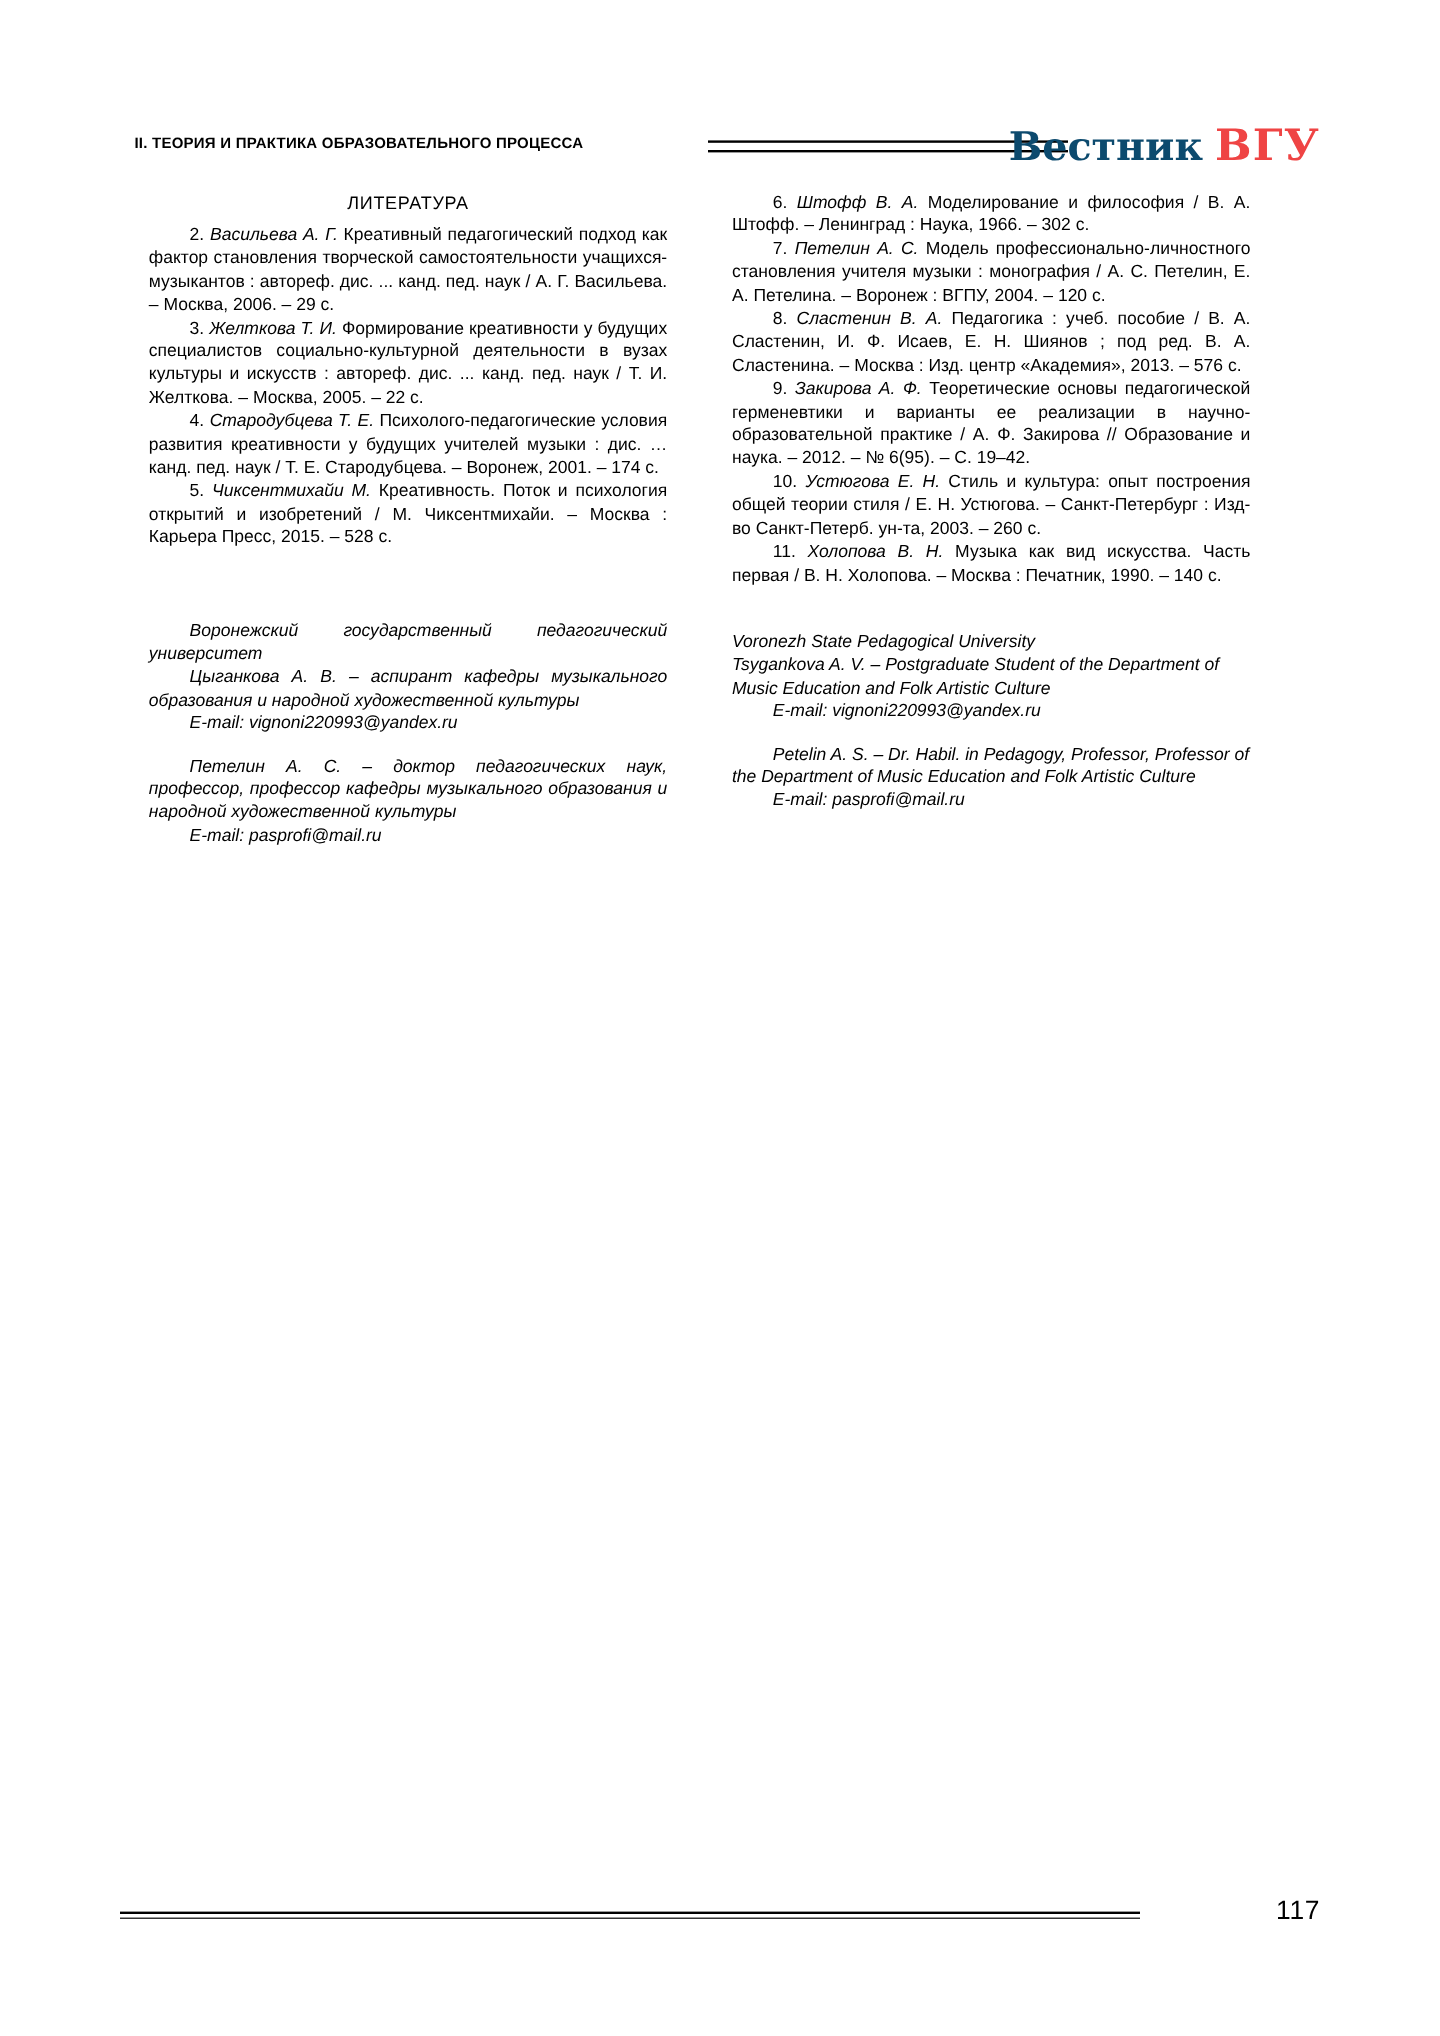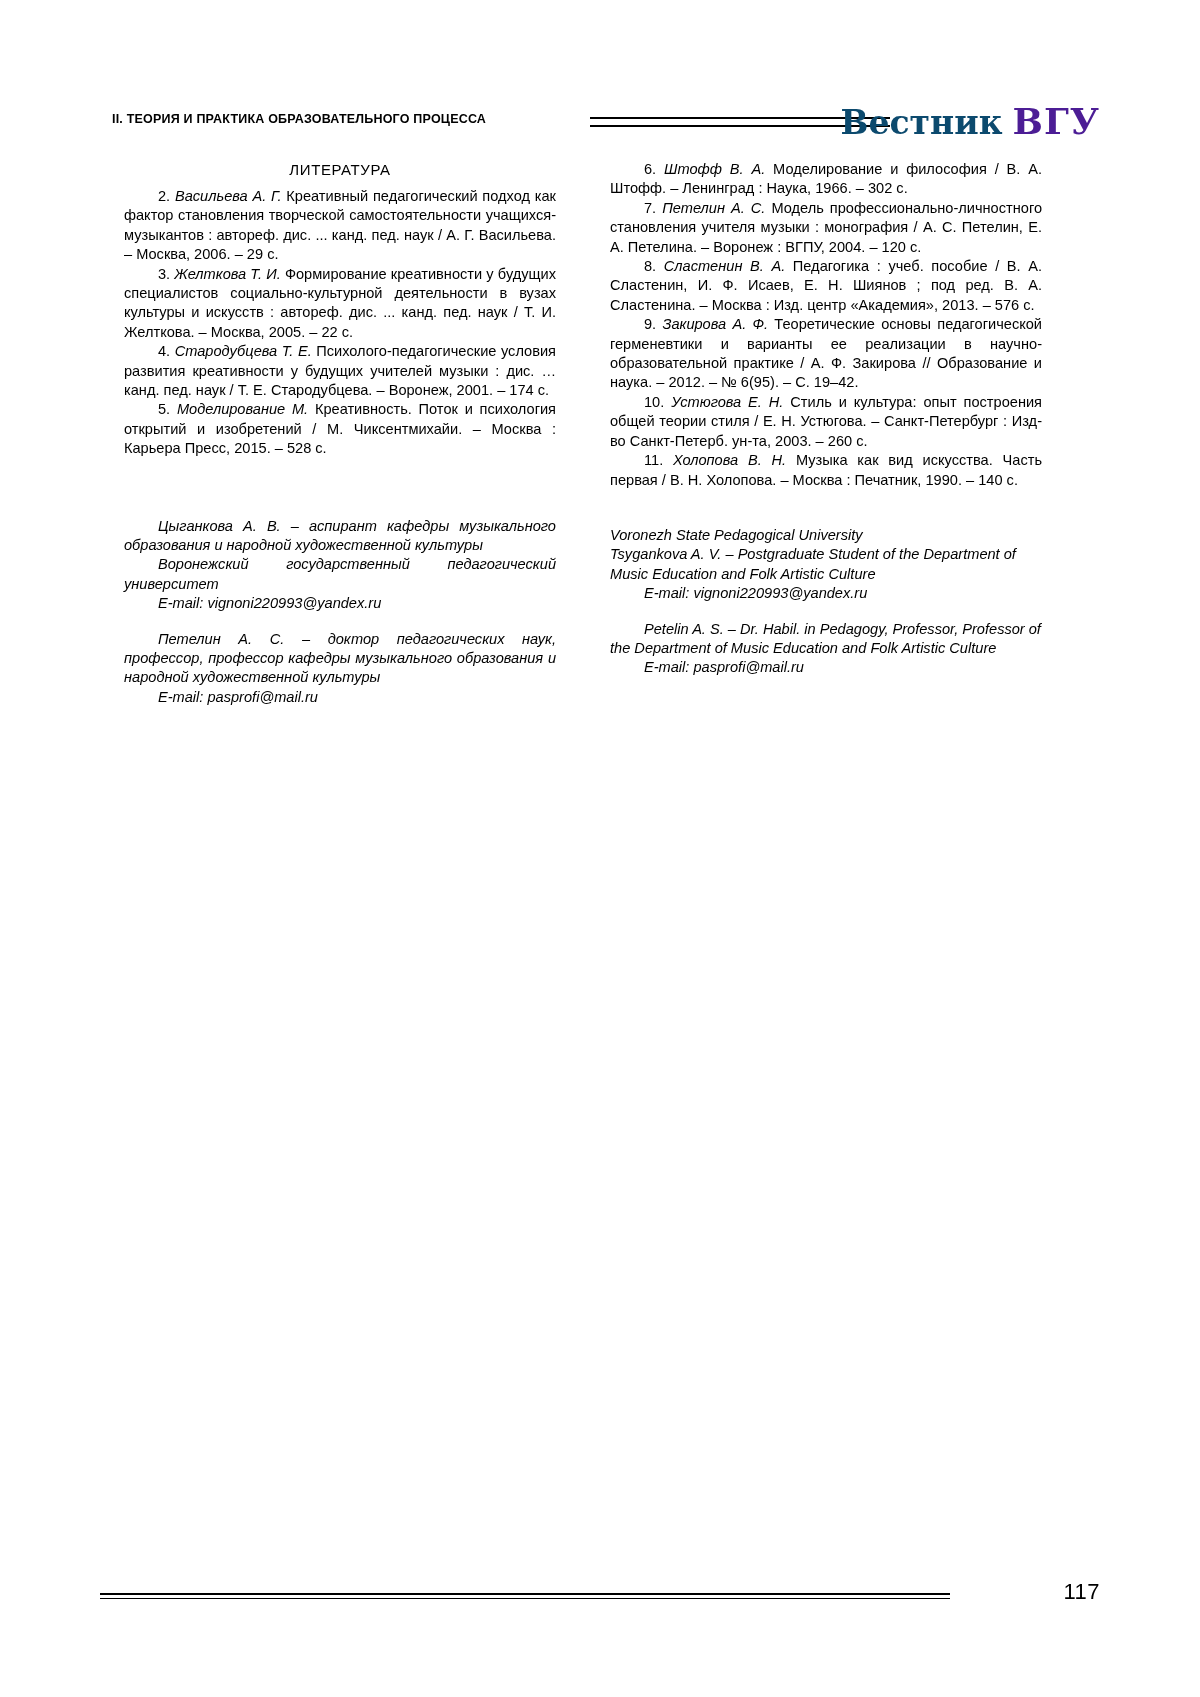--- a/index.html
+++ b/index.html
@@ -55,21 +55,21 @@
     font-family: "DejaVu Serif", serif;
     font-weight: bold;
     font-size: 33px;
     color: #0c4a6e;
     letter-spacing: 0px;
   }
   .logo-vgu {
     font-family: "DejaVu Serif", serif;
     font-weight: bold;
     font-size: 36px;
-    color: #4c1d95;
+    color: #ef4444;
     margin-left: 10px;
     letter-spacing: 1px;
   }
 
   
   .col {
     position: absolute;
     top: 160px;
     width: 432px;
     font-size: 14.6px;
@@ -163,25 +163,25 @@
   <div class="col col-left">
     <div class="section-title">ЛИТЕРАТУРА</div>
 
 
     <p class="ref"><span>2. </span><span class="it">Васильева А. Г.</span><span> Креативный педагогический подход как фактор становления творческой самостоятельности учащихся-музыкантов : автореф. дис. ... канд. пед. наук / А. Г. Васильева. – Москва, 2006. – 29 с.</span></p>
 
     <p class="ref"><span>3. </span><span class="it">Желткова Т. И.</span><span> Формирование креативности у будущих специалистов социально-культурной деятельности в вузах культуры и искусств : автореф. дис. ... канд. пед. наук / Т. И. Желткова. – Москва, 2005. – 22 с.</span></p>
 
     <p class="ref"><span>4. </span><span class="it">Стародубцева Т. Е.</span><span> Психолого-педагогические условия развития креативности у будущих учителей музыки : дис. … канд. пед. наук / Т. Е. Стародубцева. – Воронеж, 2001. – 174 с.</span></p>
 
-    <p class="ref"><span>5. </span><span class="it">Моделирование М.</span><span> Креативность. Поток и психология открытий и изобретений / М. Чиксентмихайи. – Москва : Карьера Пресс, 2015. – 528 с.</span></p>
+    <p class="ref"><span>5. </span><span class="it">Чиксентмихайи М.</span><span> Креативность. Поток и психология открытий и изобретений / М. Чиксентмихайи. – Москва : Карьера Пресс, 2015. – 528 с.</span></p>
 
     <div class="affil">
+      <p class="ind">Воронежский государственный педагогический университет</p>
       <p class="ind">Цыганкова А. В. – аспирант кафедры музыкального образования и народной художественной культуры</p>
-      <p class="ind">Воронежский государственный педагогический университет</p>
       <p class="ind">E-mail: vignoni220993@yandex.ru</p>
       <div class="spacer"></div>
       <p class="ind">Петелин А. С. – доктор педагогических наук, профессор, профессор кафедры музыкального образования и народной художественной культуры</p>
       <p class="ind">E-mail: pasprofi@mail.ru</p>
     </div>
   </div>
 
   <div class="col col-right">
     <p class="ref"><span>6. </span><span class="it">Штофф В. А.</span><span> Моделирование и философия / В. А. Штофф. – Ленинград : Наука, 1966. – 302 с.</span></p>
 

